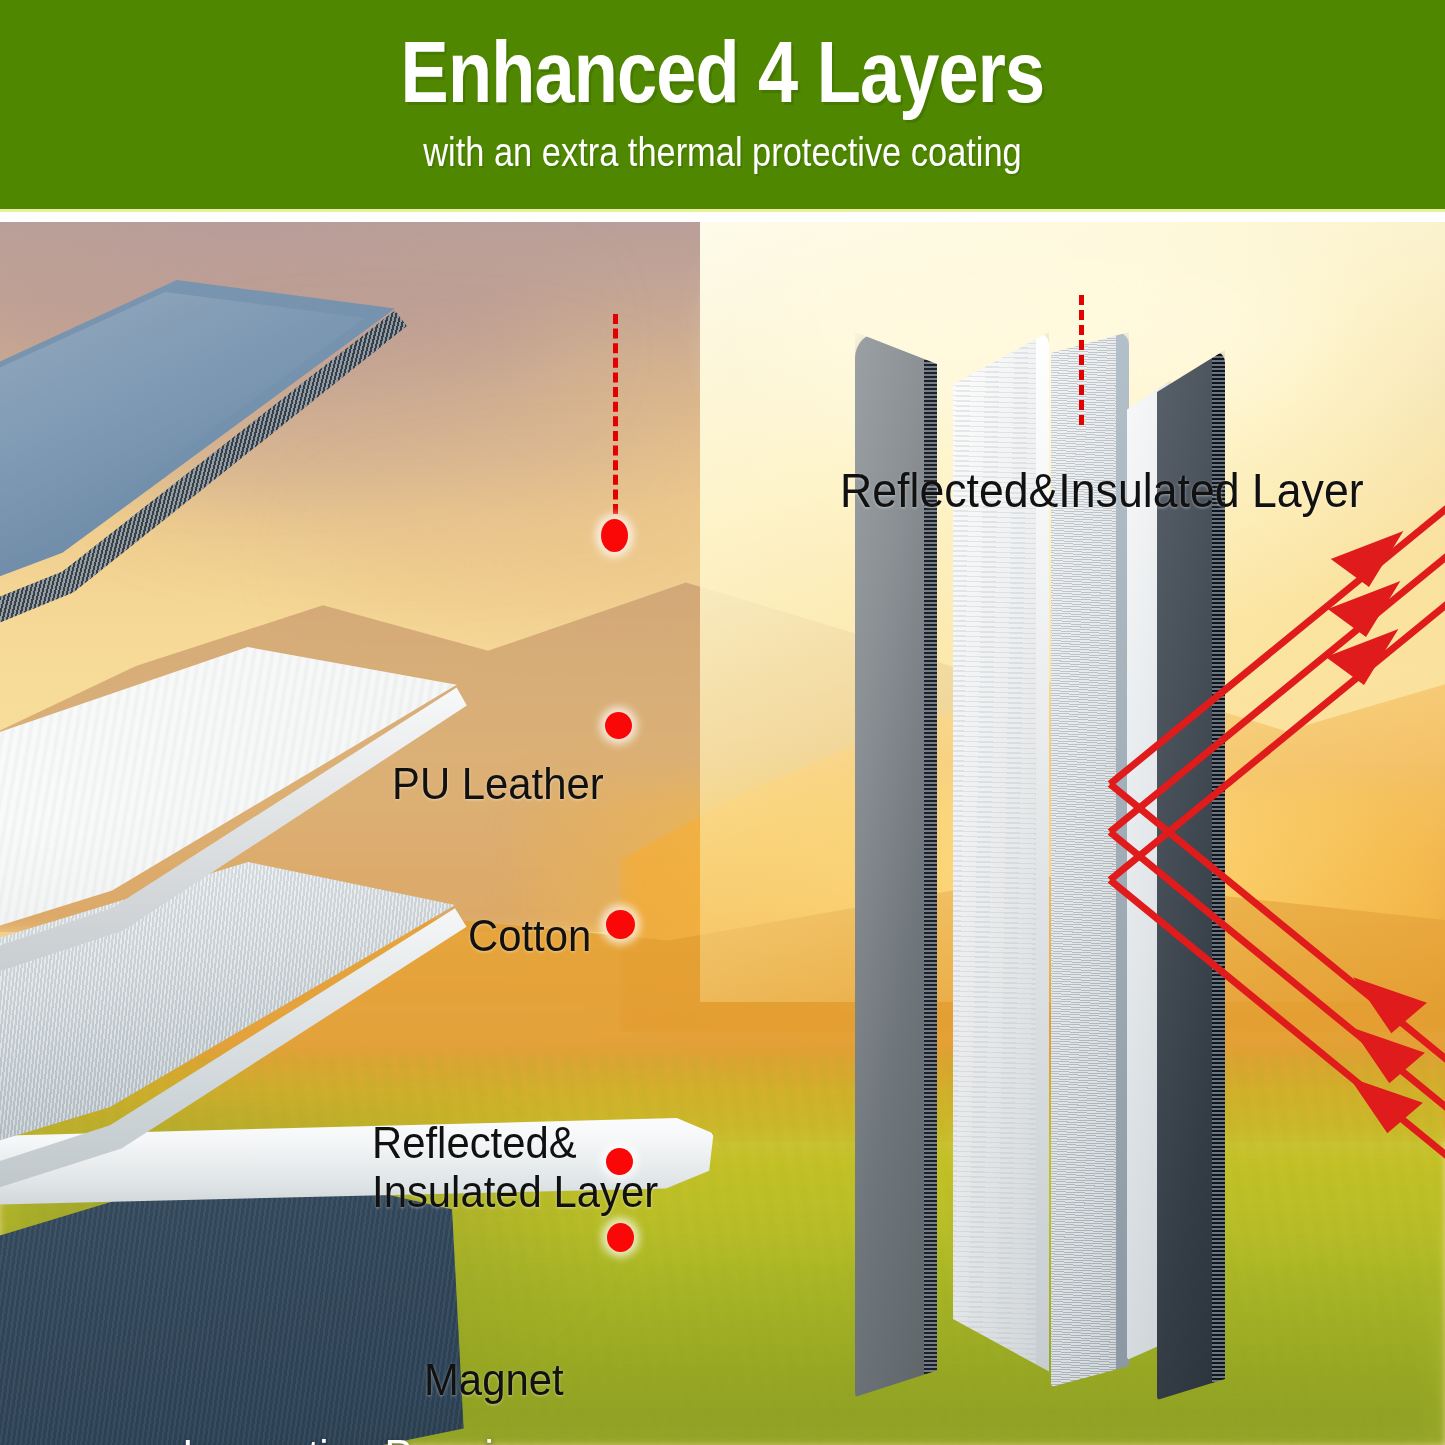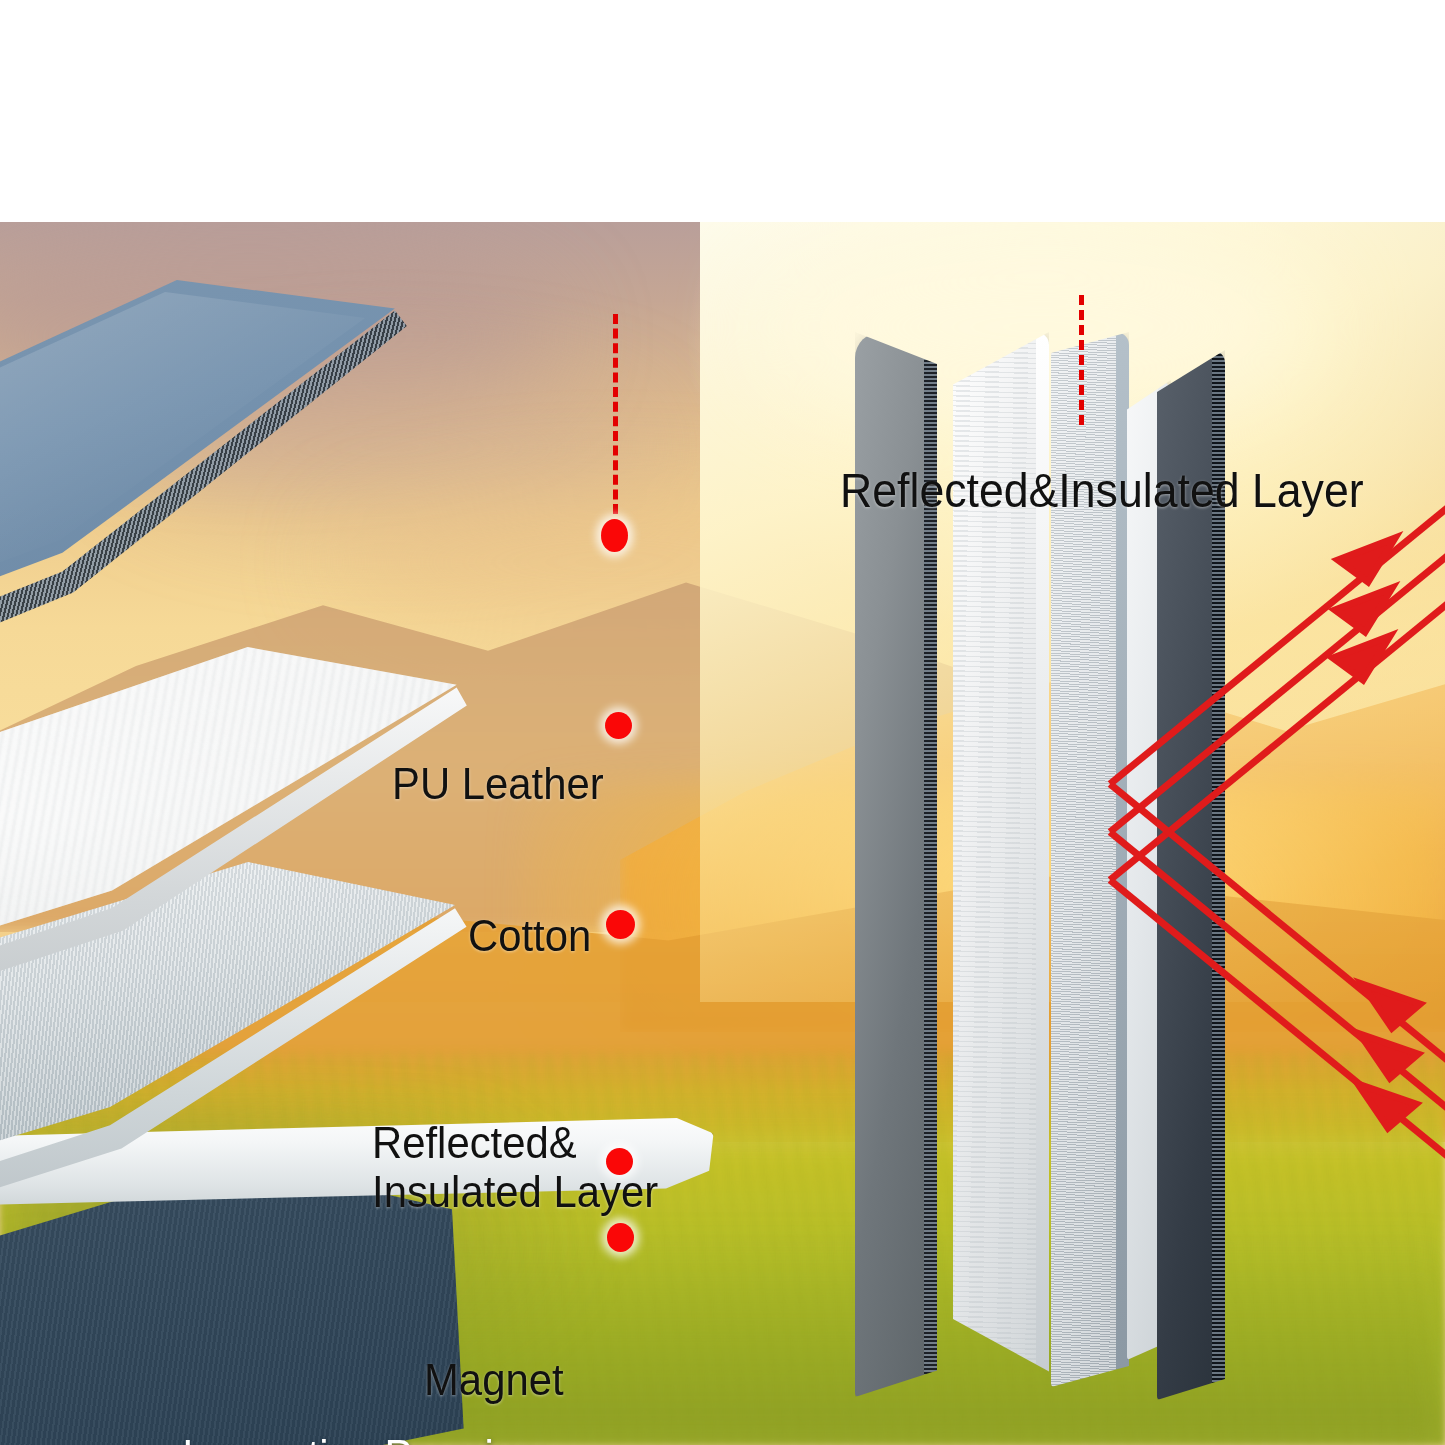--- a/index.html
+++ b/index.html
@@ -323,20 +323,25 @@
   #lbl-top{left:840px;top:243px;font-size:48px;}
 
   
   #rays{position:absolute;left:0;top:0;width:1445px;height:1223px;pointer-events:none;}
 </style>
 </head>
 <body>
 
 <div id="page">
 
+  <div id="banner">
+    <div id="banner-title">Enhanced 4 Layers</div>
+    <div id="banner-sub">with an extra thermal protective coating</div>
+    <div id="banner-rule"></div>
+  </div>
 
   <div id="photo">
 
     <div class="sky"></div>
     <div class="cloudwash cloud-a"></div>
     <div class="cloudwash cloud-b"></div>
     <div class="cloudwash cloud-d"></div>
     <div class="dune1"></div>
     <div class="dune2"></div>
     <div class="midglow"></div>

